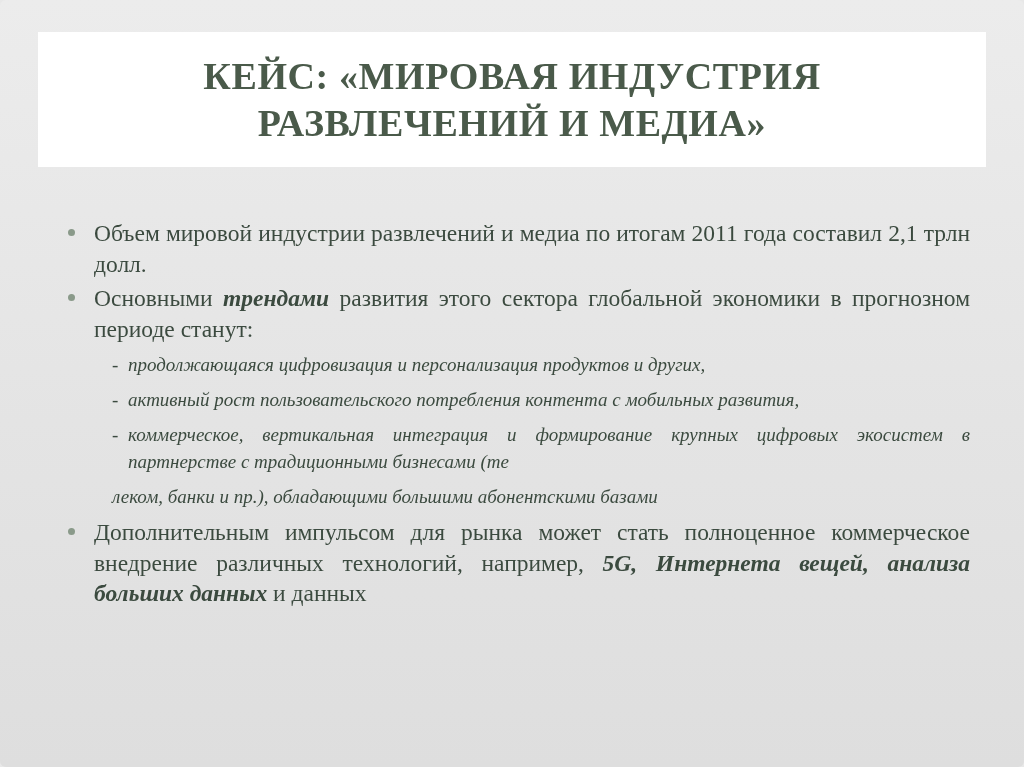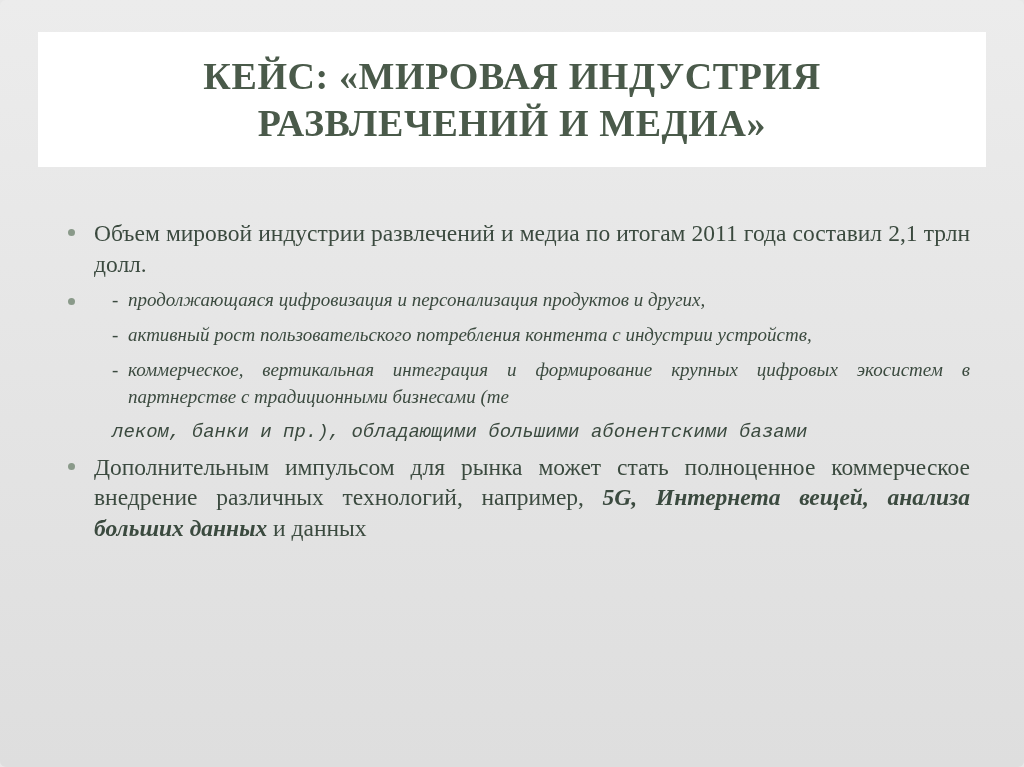--- a/index.html
+++ b/index.html
@@ -93,21 +93,20 @@
     margin-bottom: 8px;
   }
   .sub-item .dash {
     position: absolute;
     left: 18px;
     top: 0;
   }
   .sub-item.cont {
     padding-left: 18px;
     margin-bottom: 6px;
-    font-family: Liberation Mono, monospace;
   }
   .bi {
     font-weight: bold;
     font-style: italic;
   }
 </style>
 </head>
 <body>
 
 <div class="slide">
@@ -120,29 +119,30 @@
     <ul class="bullets">
 
       <li class="bullet">
         <span class="dot"></span>
         <span class="btext">Объем мировой индустрии развлечений и медиа по итогам 2011 года составил 2,1 трлн долл.</span>
       </li>
 
 
       <li class="bullet">
         <span class="dot"></span>
+        <span class="btext"><span>Основными </span><span class="bi">трендами</span><span> развития этого сектора глобальной экономики в прогнозном периоде станут:</span></span>
 
         <ul class="sub-list">
           <li class="sub-item">
             <span class="dash">-</span>
             <span>продолжающаяся цифровизация и персонализация продуктов и других,</span>
           </li>
           <li class="sub-item">
             <span class="dash">-</span>
-            <span>активный рост пользовательского потребления контента с индустрии устройств,</span>
+            <span>активный рост пользовательского потребления контента с мобильных развития,</span>
           </li>
           <li class="sub-item">
             <span class="dash">-</span>
             <span>коммерческое, вертикальная интеграция и формирование крупных цифровых экосистем в партнерстве с традиционными бизнесами (те</span>
           </li>
           <li class="sub-item cont">
             <span>леком, банки и пр.), обладающими большими абонентскими базами</span>
           </li>
         </ul>
       </li>

